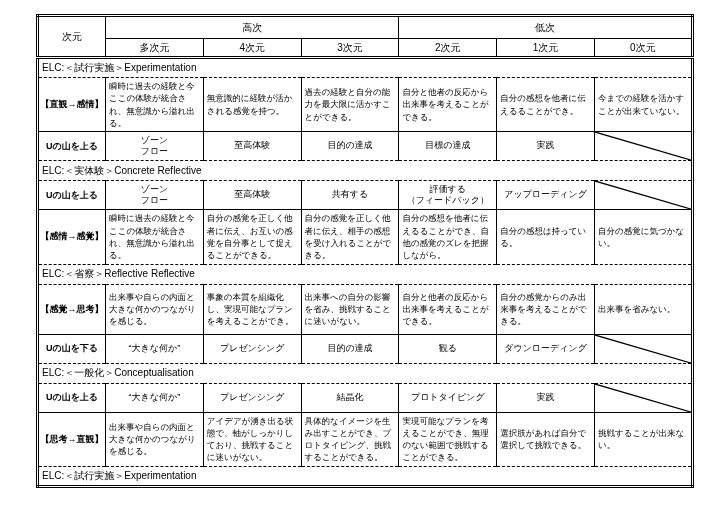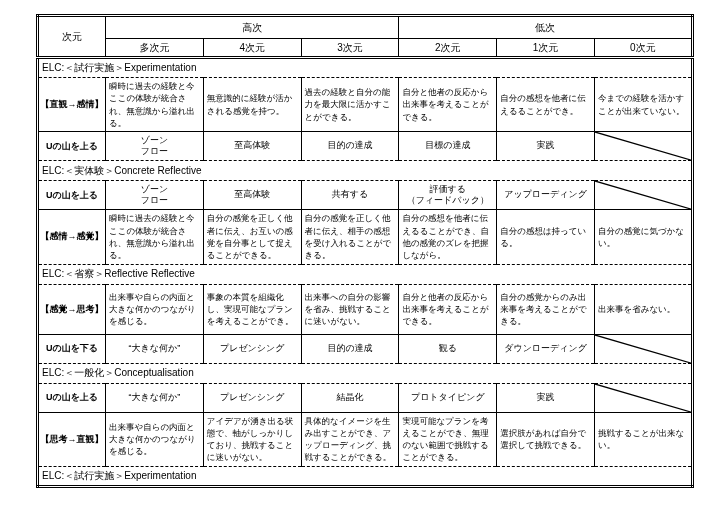--- a/index.html
+++ b/index.html
@@ -184,21 +184,21 @@
           <td class="diag">
             <svg viewBox="0 0 100 100" preserveAspectRatio="none">
               <line x1="0" y1="0" x2="100" y2="100" stroke="#000000" stroke-width="1.3" vector-effect="non-scaling-stroke"></line>
             </svg>
           </td>
         </tr>
         <tr class="desc dash-b">
           <td class="rowlabel">【思考→直観】</td>
           <td class="body-cell">出来事や自らの内面と大きな何かのつながりを感じる。</td>
           <td class="body-cell">アイデアが湧き出る状態で、軸がしっかりしており、挑戦することに迷いがない。</td>
-          <td class="body-cell">具体的なイメージを生み出すことができ、アップローディング、挑戦することができる。</td>
+          <td class="body-cell">具体的なイメージを生み出すことができ、プロトタイピング、挑戦することができる。</td>
           <td class="body-cell">実現可能なプランを考えることができ、無理のない範囲で挑戦することができる。</td>
           <td class="body-cell">選択肢があれば自分で選択して挑戦できる。</td>
           <td class="body-cell">挑戦することが出来ない。</td>
         </tr>
         <tr class="elc dash-b dash-t">
           <td colspan="7" class="elc-cell">ELC:＜試行実施＞Experimentation</td>
         </tr>
       </tbody>
   </table>
 </div>

